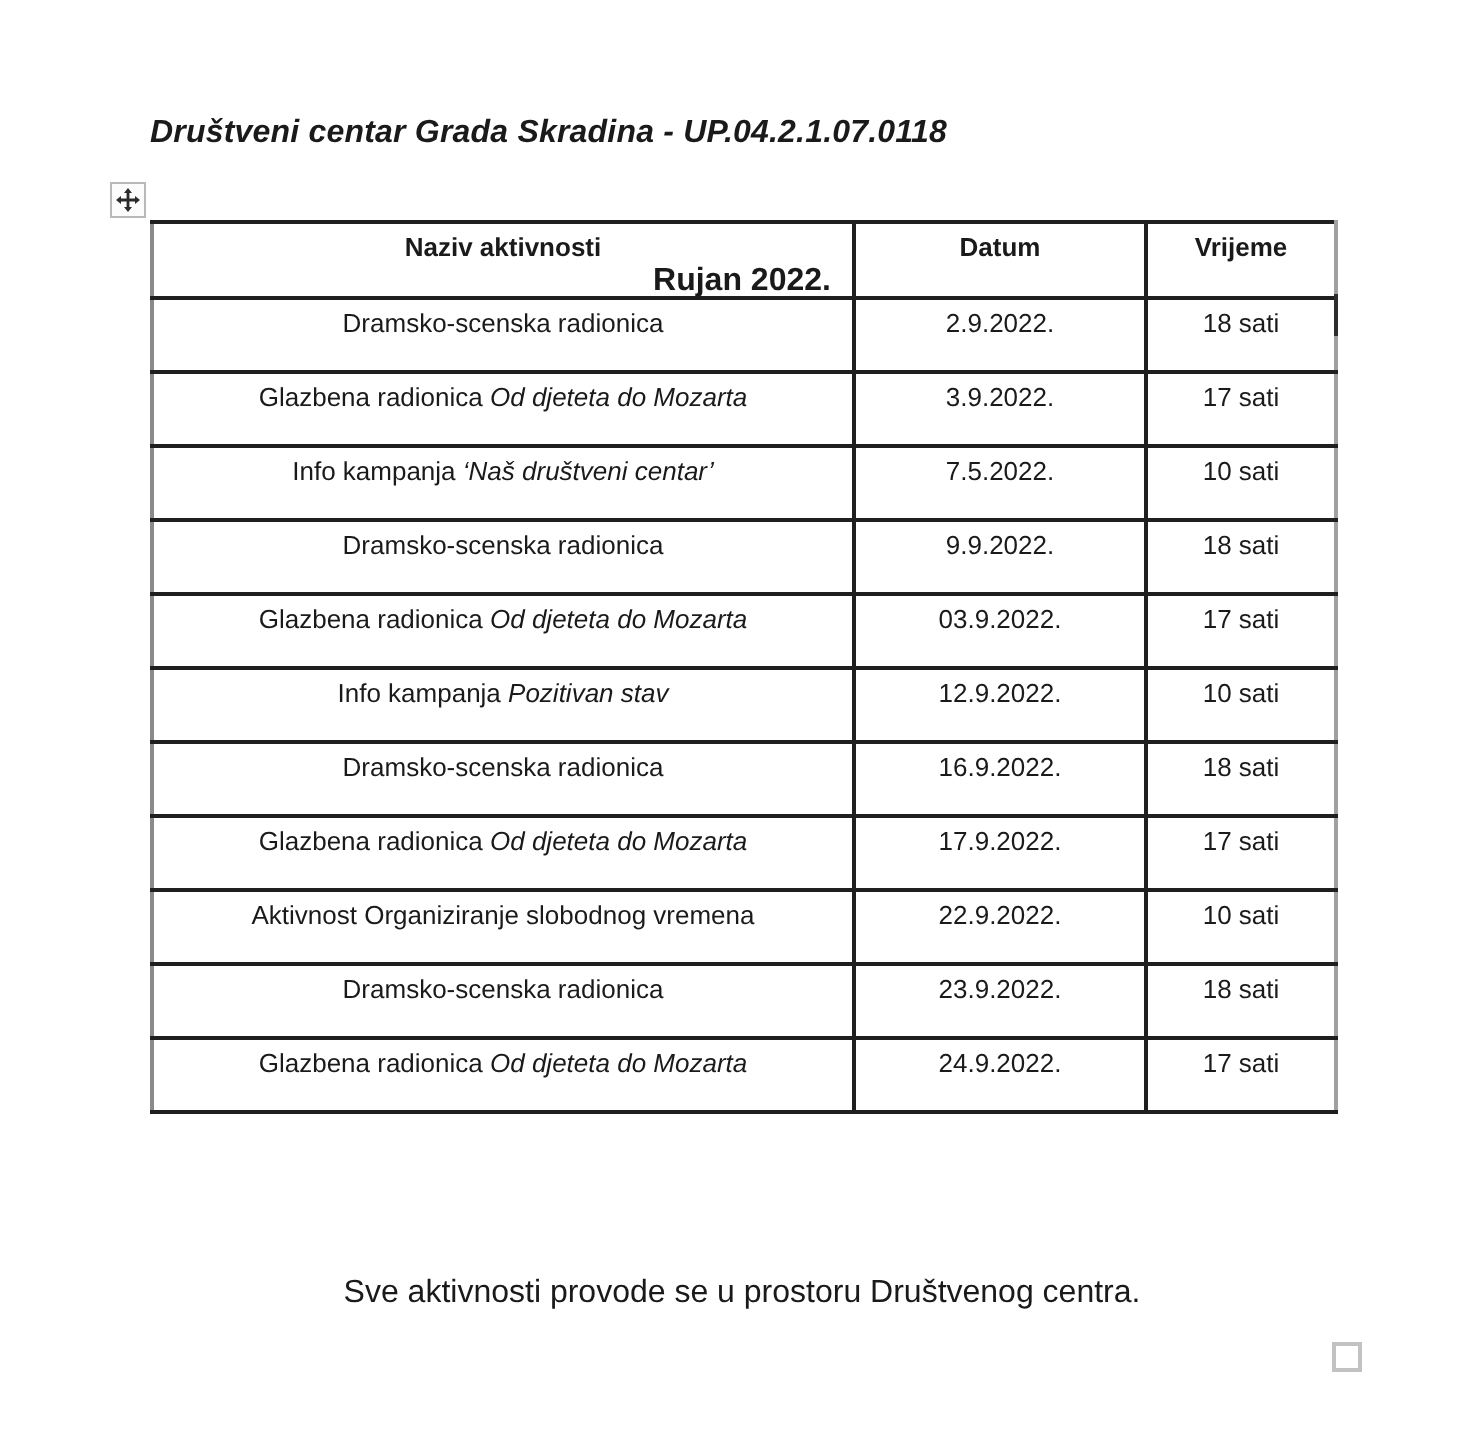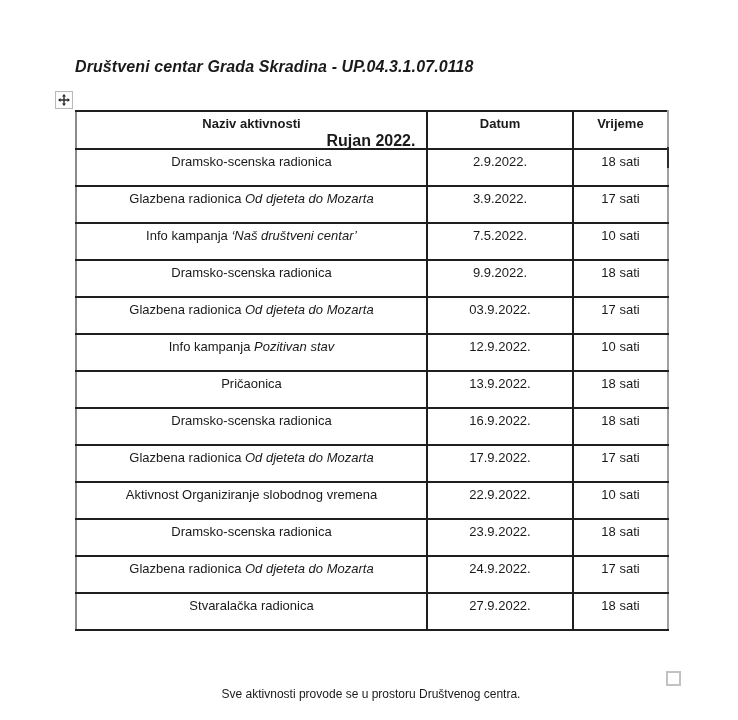--- a/index.html
+++ b/index.html
@@ -91,30 +91,30 @@
     width: 15px;
     height: 15px;
     box-sizing: border-box;
     border: 2px solid #c2c2c2;
     background: #ffffff;
     cursor: nwse-resize;
   }
   .footer-note {
     position: absolute;
     left: 75px;
-    top: 687px;
+    top: 638px;
     width: 592px;
     text-align: center;
-    font-size: 12px;
+    font-size: 16px;
   }
 </style>
 </head>
 <body>
 
-<div class="doc-title">Društveni centar Grada Skradina - UP.04.3.1.07.0118</div>
+<div class="doc-title">Društveni centar Grada Skradina - UP.04.2.1.07.0118</div>
 <div class="doc-subtitle">Rujan 2022.</div>
 
 <div class="move-handle" title="">
   <span style="display:flex;">
     <svg width="12" height="12" viewBox="0 0 12 12">
       <path d="M6 0 L8 2.5 H6.7 V5.3 H9.5 V4 L12 6 L9.5 8 V6.7 H6.7 V9.5 H8 L6 12 L4 9.5 H5.3 V6.7 H2.5 V8 L0 6 L2.5 4 V5.3 H5.3 V2.5 H4 Z" fill="#2a2a2a"></path>
     </svg>
   </span>
 </div>
 
@@ -161,25 +161,20 @@
     <td><span>03.9.2022.</span></td>
     <td><span>17 sati</span></td>
   </tr>
 
   <tr>
     <td><span>Info kampanja </span><span class="it">Pozitivan stav</span></td>
     <td><span>12.9.2022.</span></td>
     <td><span>10 sati</span></td>
   </tr>
 
-  <tr>
-    <td><span>Pričaonica</span><span class="it"></span></td>
-    <td><span>13.9.2022.</span></td>
-    <td><span>18 sati</span></td>
-  </tr>
 
   <tr>
     <td><span>Dramsko-scenska radionica</span><span class="it"></span></td>
     <td><span>16.9.2022.</span></td>
     <td><span>18 sati</span></td>
   </tr>
 
   <tr>
     <td><span>Glazbena radionica </span><span class="it">Od djeteta do Mozarta</span></td>
     <td><span>17.9.2022.</span></td>
@@ -198,23 +193,18 @@
     <td><span>23.9.2022.</span></td>
     <td><span>18 sati</span></td>
   </tr>
 
   <tr>
     <td><span>Glazbena radionica </span><span class="it">Od djeteta do Mozarta</span></td>
     <td><span>24.9.2022.</span></td>
     <td><span>17 sati</span></td>
   </tr>
 
-  <tr>
-    <td><span>Stvaralačka radionica</span><span class="it"></span></td>
-    <td><span>27.9.2022.</span></td>
-    <td><span>18 sati</span></td>
-  </tr>
 </tbody>
 </table>
 
 <div class="text-cursor"></div>
 <div class="resize-handle"></div>
 <div class="footer-note">Sve aktivnosti provode se u prostoru Društvenog centra.</div>
 
 </body></html>

